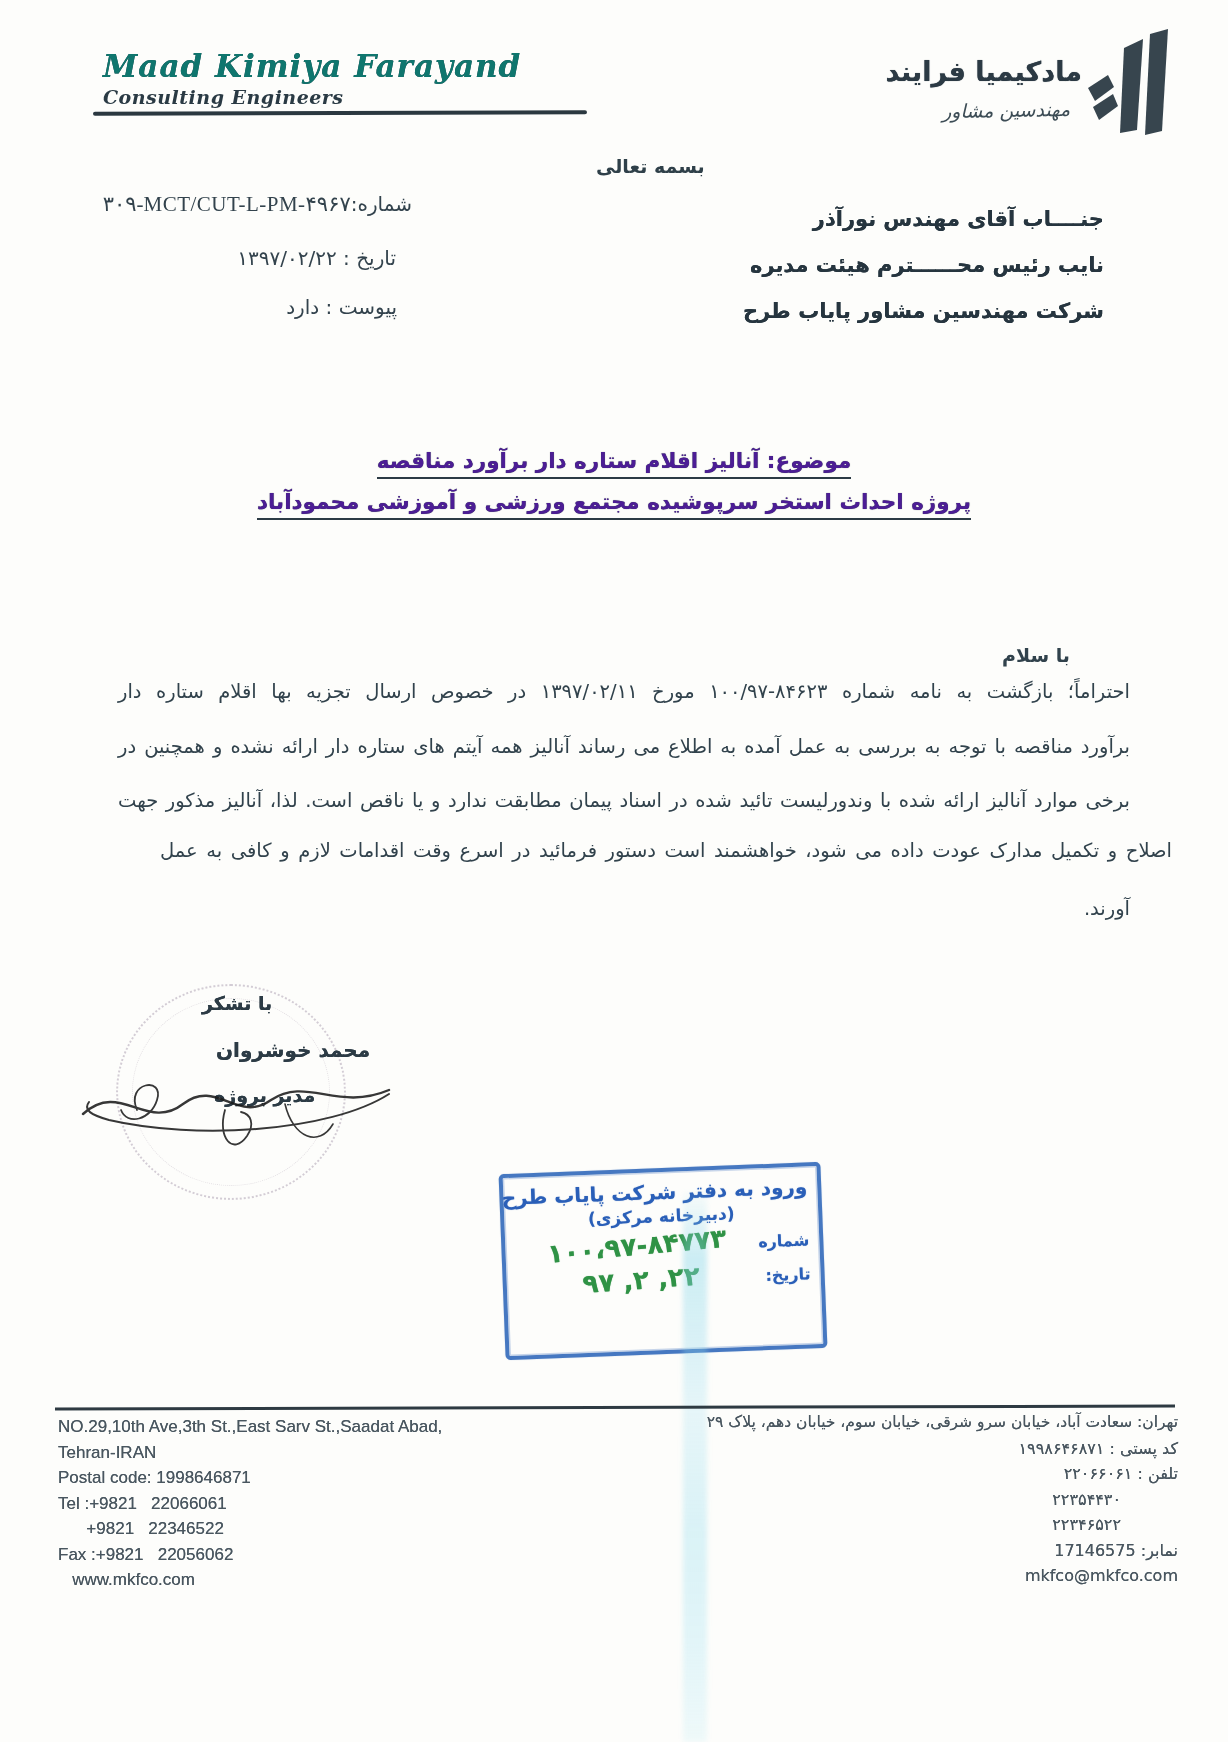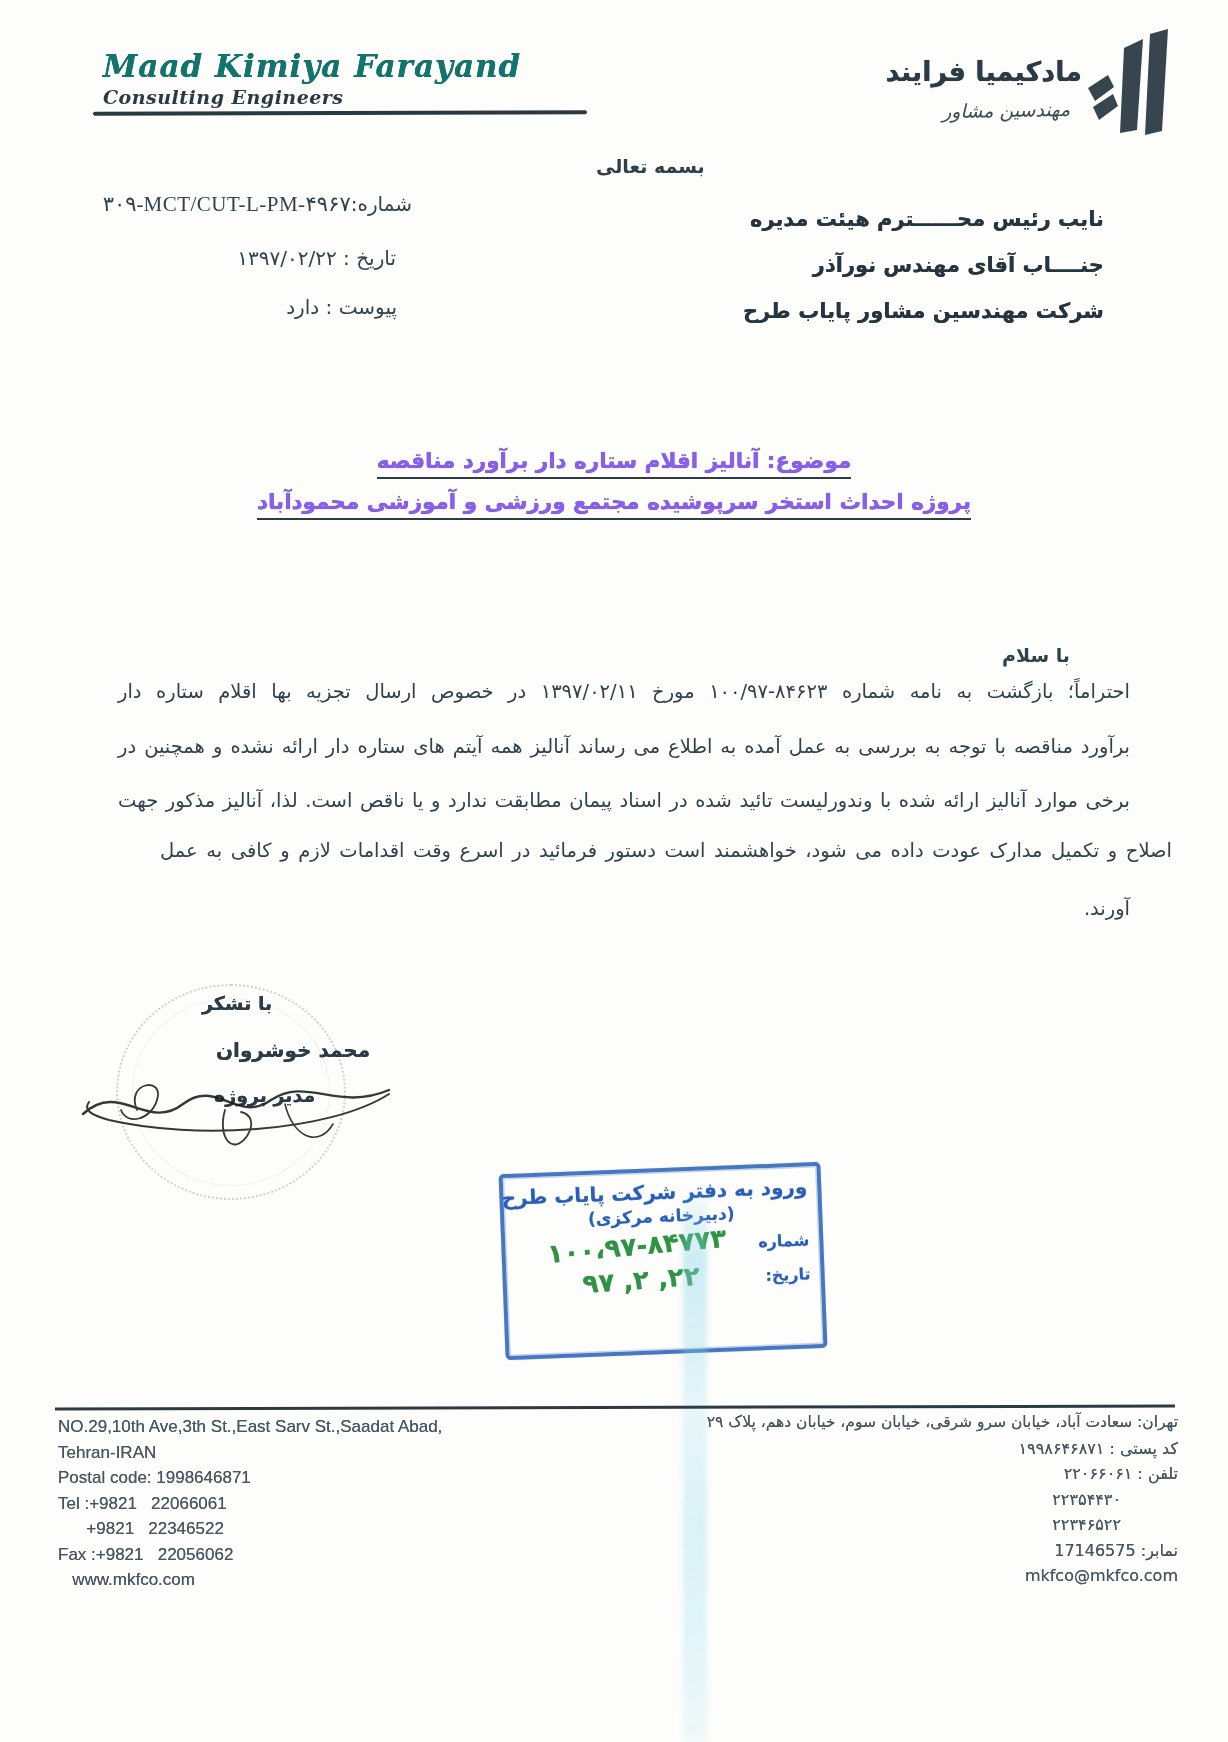--- a/index.html
+++ b/index.html
@@ -28,21 +28,21 @@
 
   
   .bismillah{font-size:19px;font-weight:bold;color:#2f4049;}
   .meta-line{font-size:20px;color:#33434d;text-align:right;}
   .meta-line .lat{font-family:"Liberation Serif",serif;font-size:21px;letter-spacing:0.5px;}
 
   .recipient{line-height:46px;text-align:right;font-weight:bold;font-size:21px;color:#26353f;text-shadow:0 0 0.6px #26353f;}
 
   .subject-wrap{width:1228px;text-align:center;}
   .subject-line{
-    display:inline-block;font-weight:bold;font-size:21.5px;color:#8b5cf6;
+    display:inline-block;font-weight:bold;font-size:21.5px;color:#4c1d95;
     border-bottom:2.5px solid #2c3b45;padding-bottom:4px;text-shadow:0 0 0.7px #25343d;
   }
 
   .salam{font-size:19px;font-weight:bold;}
 
   .body-block{width:1012px;}
   .body-line{
     position:absolute;left:0;width:1012px;font-size:19.5px;color:#31424c;
     text-align:justify;text-align-last:justify;white-space:nowrap;
   }
@@ -117,22 +117,22 @@
 
   <div class="abs rtl nowrap bismillah" style="left:596px;top:155px;">بسمه تعالی</div>
 
   <div class="abs rtl nowrap meta-line" style="right:816px;top:192px;">
     <span>شماره:</span><span dir="ltr" class="lat">۳۰۹-MCT/CUT-L-PM-۴۹۶۷</span>
   </div>
   <div class="abs rtl nowrap meta-line" style="right:832px;top:246px;">تاریخ : ۱۳۹۷/۰۲/۲۲</div>
   <div class="abs rtl nowrap meta-line" style="right:831px;top:295px;">پیوست : دارد</div>
 
   <div class="abs rtl recipient" style="right:124px;top:196px;">
+    <div class="nowrap">جنــــاب آقای مهندس نورآذر</div>
     <div class="nowrap">نایب رئیس محــــــترم هیئت مدیره</div>
-    <div class="nowrap">جنــــاب آقای مهندس نورآذر</div>
     <div class="nowrap">شرکت مهندسین مشاور پایاب طرح</div>
   </div>
 
   <div class="abs subject-wrap" style="left:0;top:448px;">
     <span class="subject-line rtl">موضوع: آنالیز اقلام ستاره دار برآورد مناقصه</span>
   </div>
   <div class="abs subject-wrap" style="left:0;top:489px;">
     <span class="subject-line rtl">پروژه احداث استخر سرپوشیده مجتمع ورزشی و آموزشی محمودآباد</span>
   </div>
 

